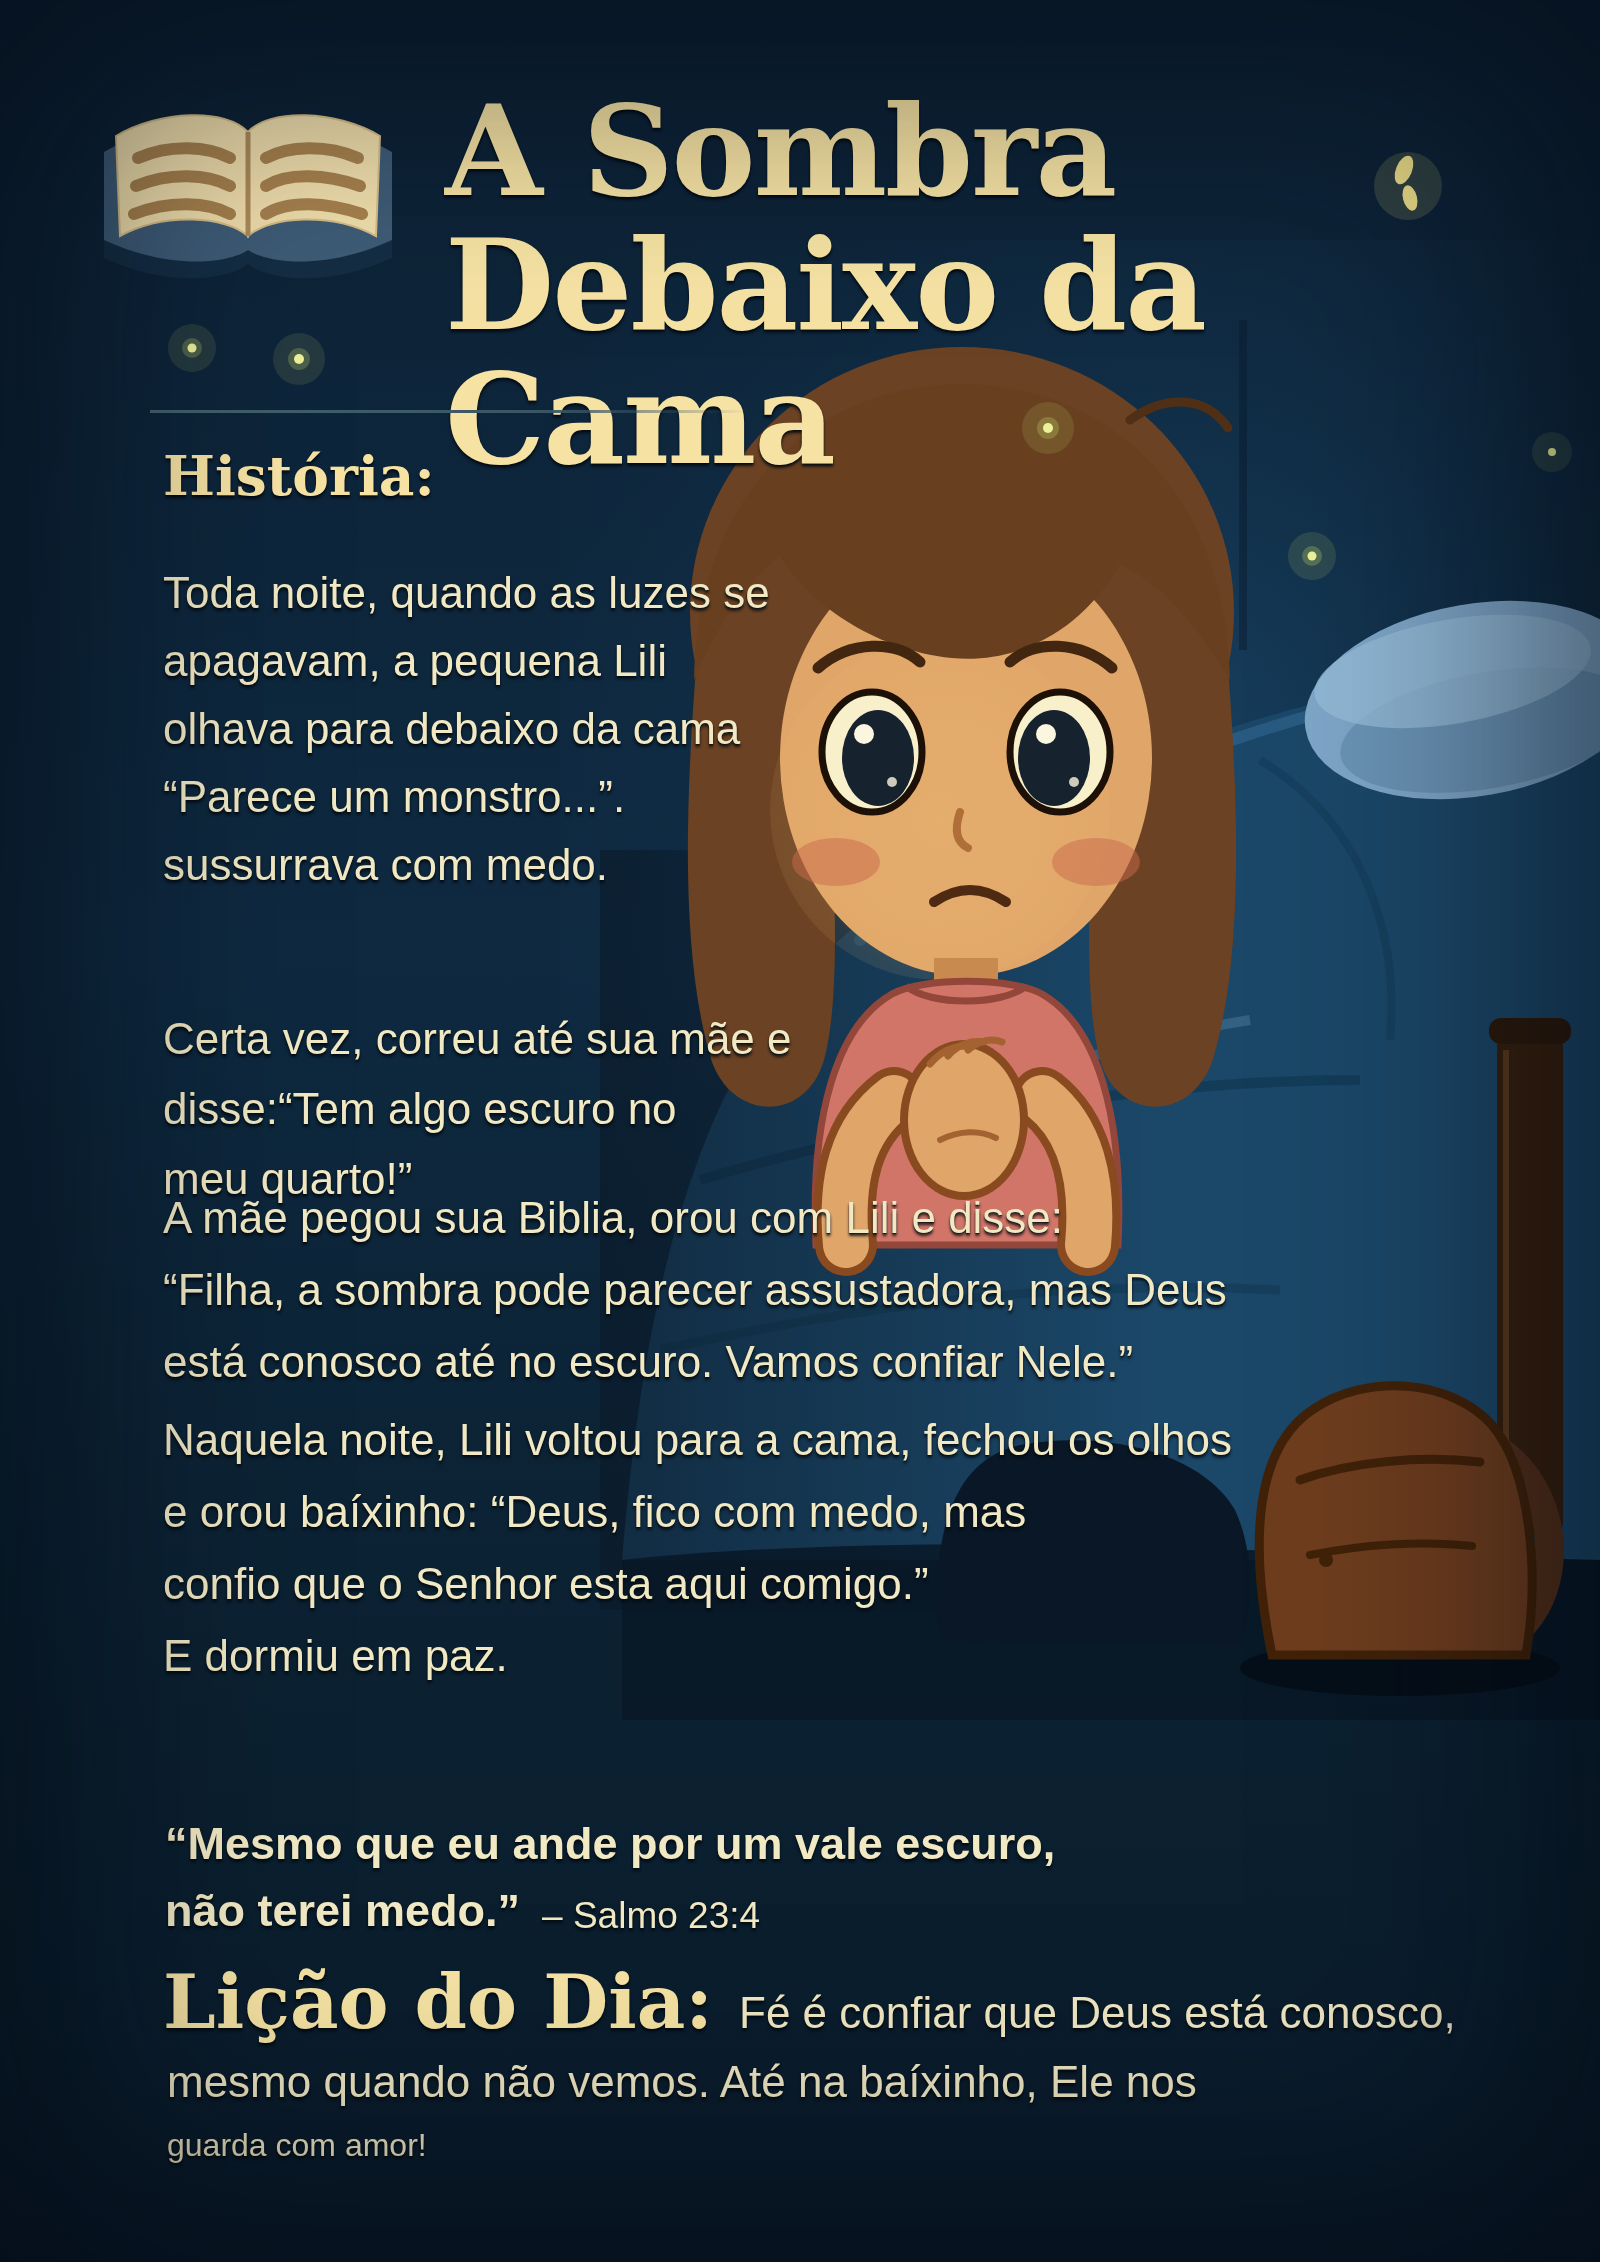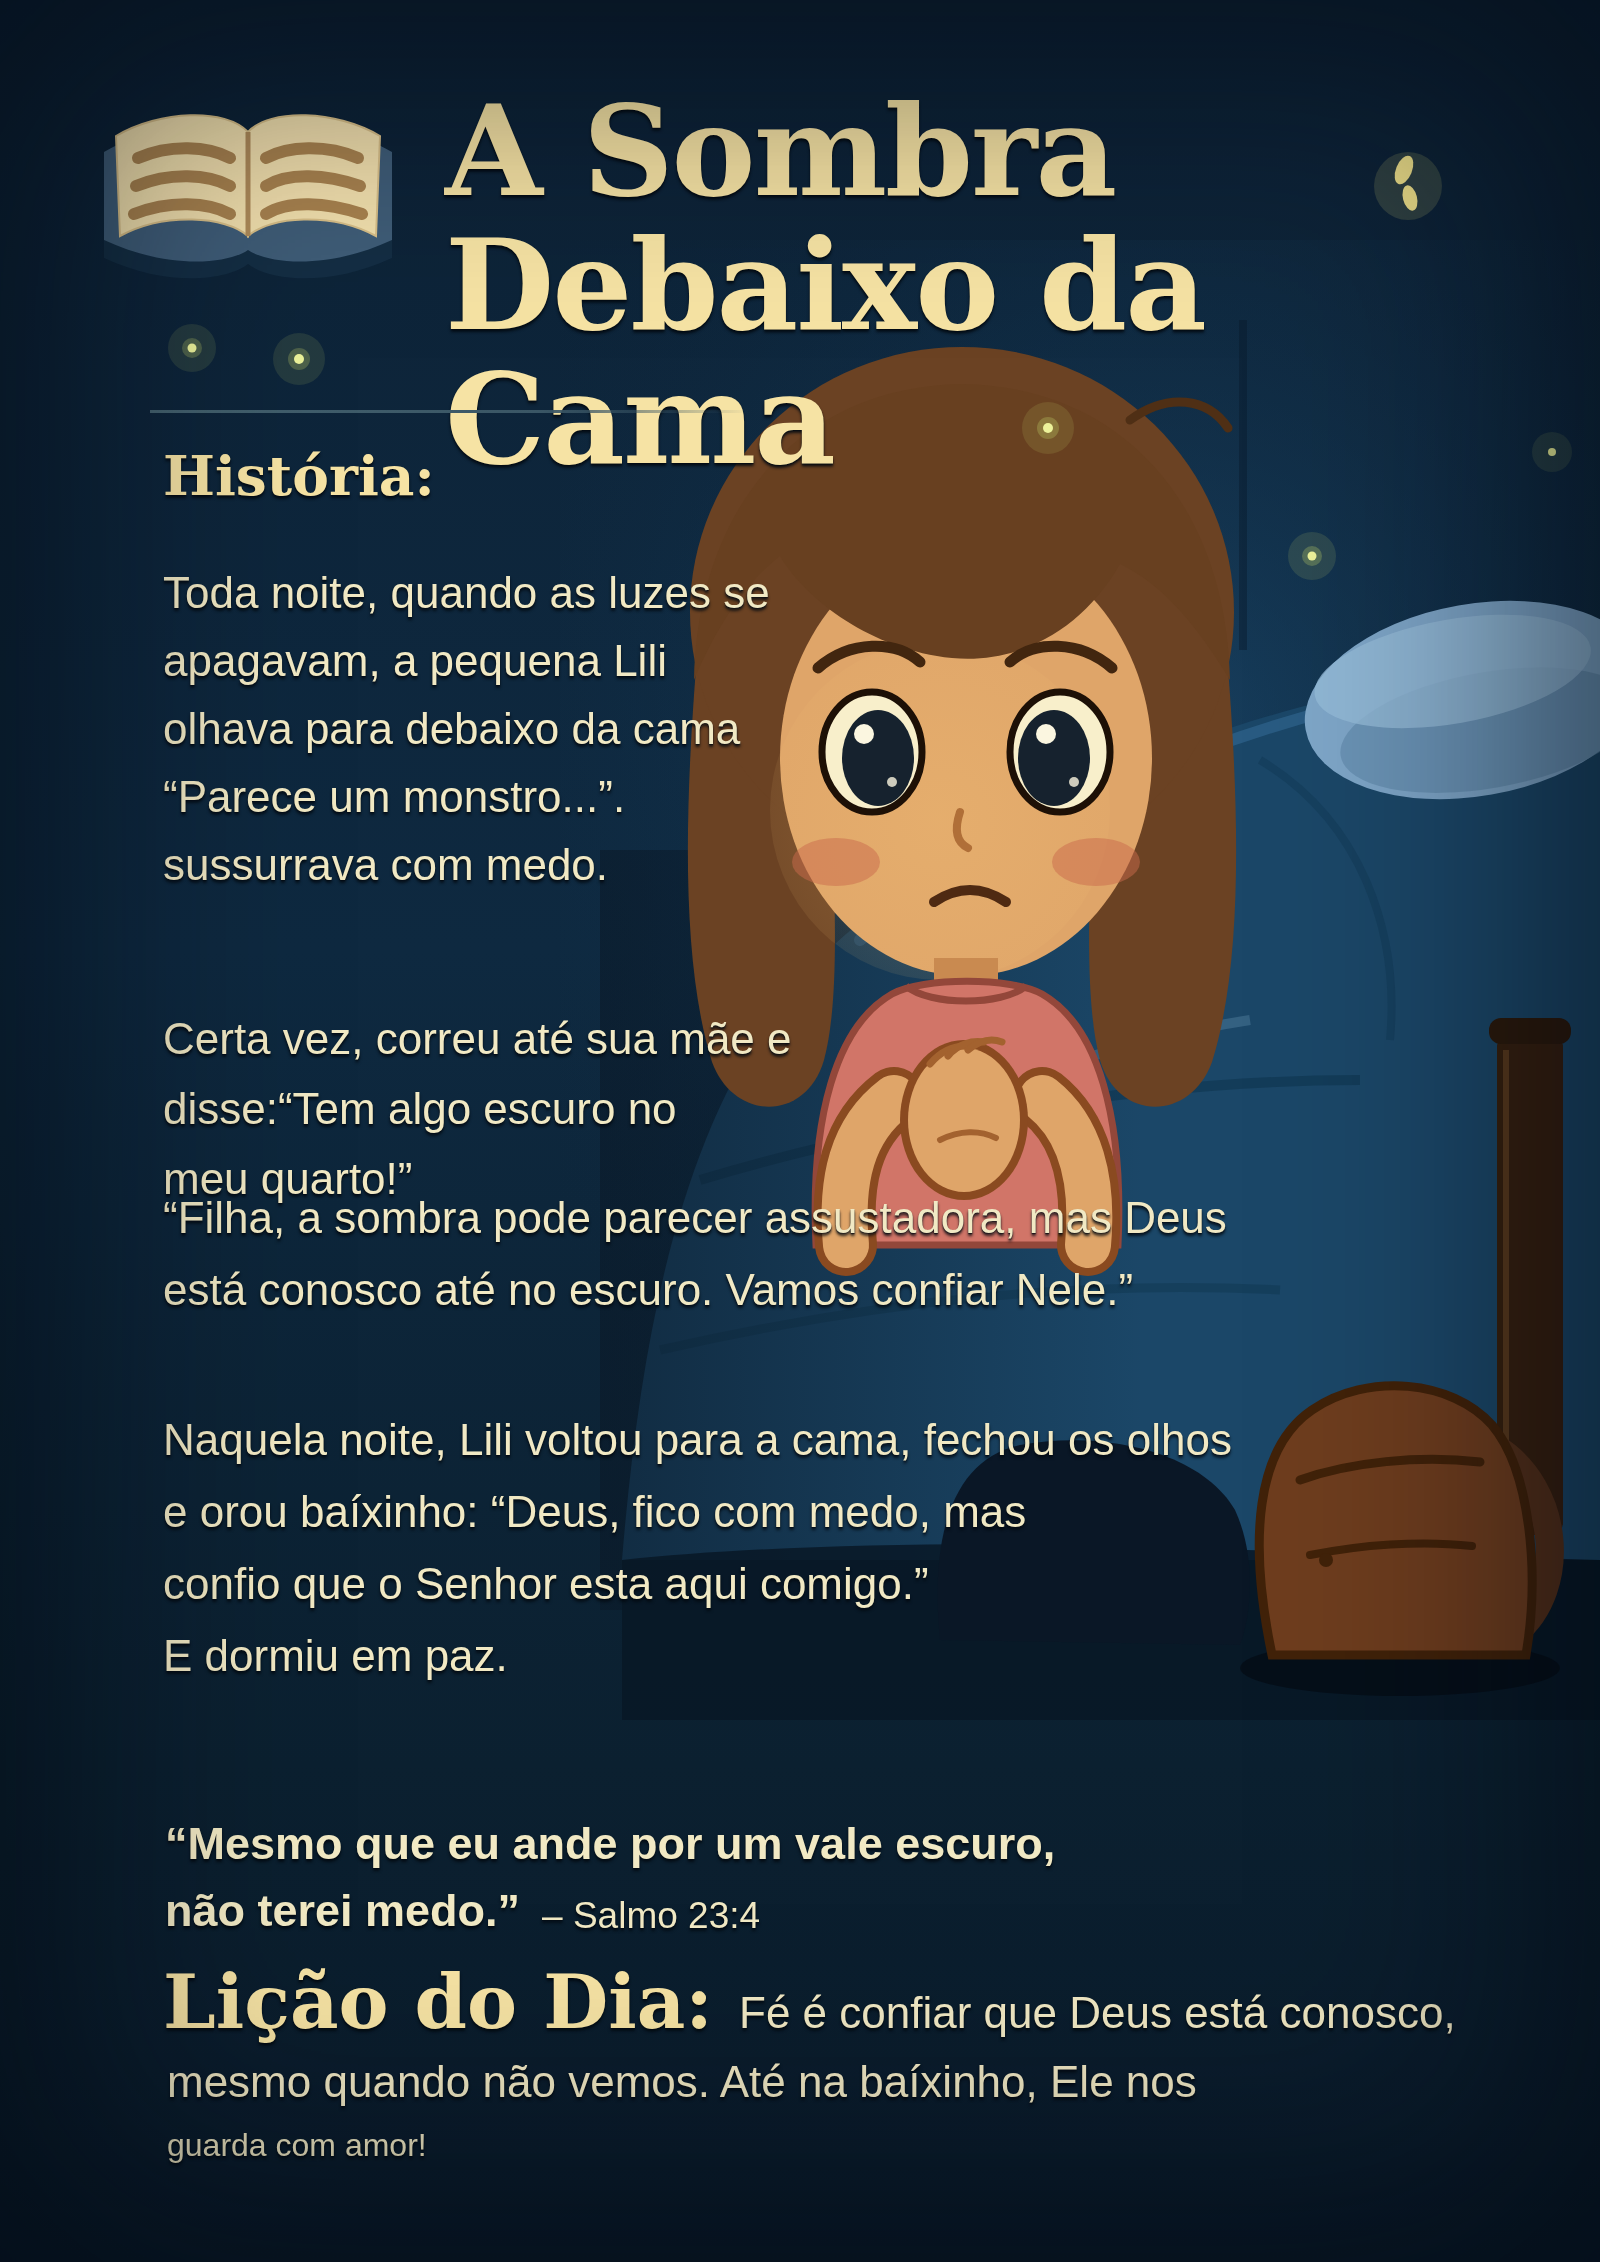--- a/index.html
+++ b/index.html
@@ -202,20 +202,21 @@
     <div>sussurrava com medo.</div>
   </div>
 
   <div class="para p2 txt">
     <div>Certa vez, correu até sua mãe e</div>
     <div>disse:“Tem algo escuro no</div>
     <div>meu quarto!”</div>
   </div>
 
   <div class="para p3 txt">
+    <div>A mãe pegou sua Biblia, orou com Lili e disse:</div>
     <div>“Filha, a sombra pode parecer assustadora, mas Deus</div>
     <div>está conosco até no escuro. Vamos confiar Nele.”</div>
   </div>
 
   <div class="para p4 txt">
     <div>Naquela noite, Lili voltou para a cama, fechou os olhos</div>
     <div>e orou baíxinho: “Deus, fico com medo, mas</div>
     <div>confio que o Senhor esta aqui comigo.”</div>
     <div>E dormiu em paz.</div>
   </div>

